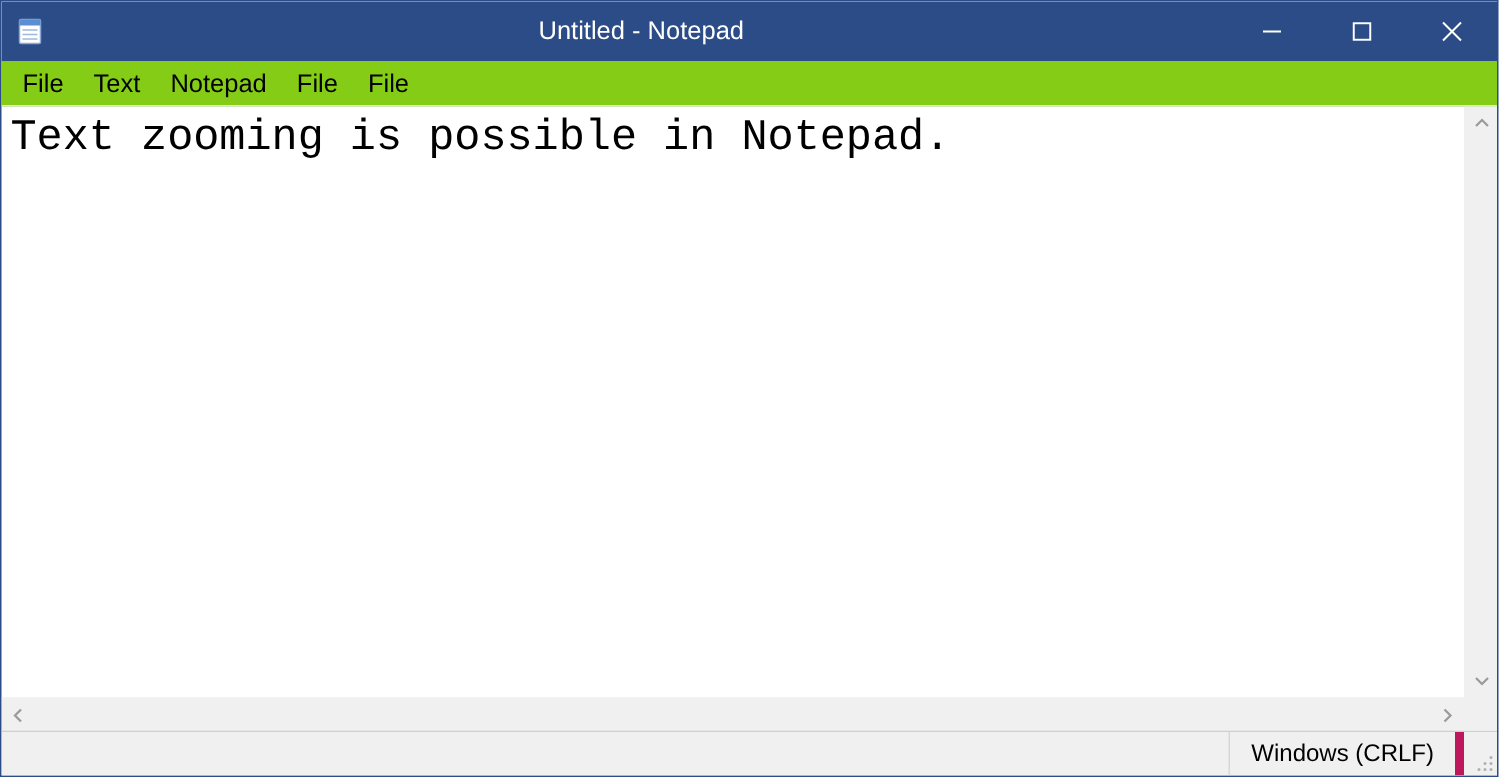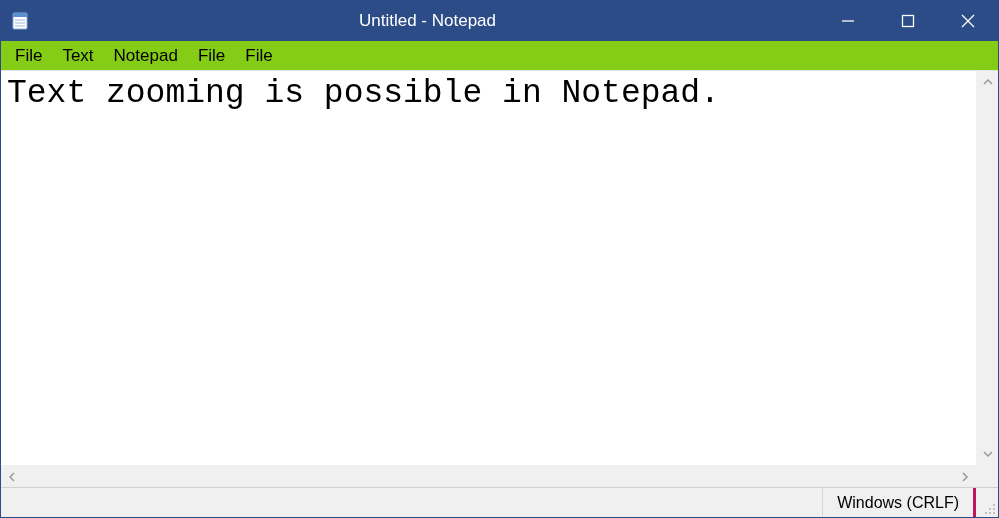--- a/index.html
+++ b/index.html
@@ -66,21 +66,21 @@
   .editor-wrap {
     flex: 1;
     position: relative;
     display: flex;
     flex-direction: column;
     overflow: hidden;
   }
   .editor {
     flex: 1;
     font-family: Consolas, "Courier New", monospace;
-    font-size: 33px;
+    font-size: 29px;
     padding: 4px 6px;
     color: #000;
     white-space: pre;
     overflow: hidden;
     line-height: 1.15;
   }
   .vscroll {
     position: absolute;
     right: 0;
     top: 0;
@@ -123,21 +123,21 @@
     align-items: stretch;
     font-size: 16px;
     color: #000;
     flex-shrink: 0;
   }
   .status-spacer { flex: 1; border-right: 1px solid #d8d8d8;}
   .status-cell {
     padding: 0 14px;
     display: flex;
     align-items: center;
-    border-right: 3px solid #be185d;
+    border-right: 6px solid #be185d;
     min-width: 120px;
   }
   .status-cell.last { border-right: none; min-width: 110px; }
   .grip {
     width: 22px;
     display: flex;
     align-items: flex-end;
     justify-content: flex-end;
     padding: 0 2px 2px 0;
   }

